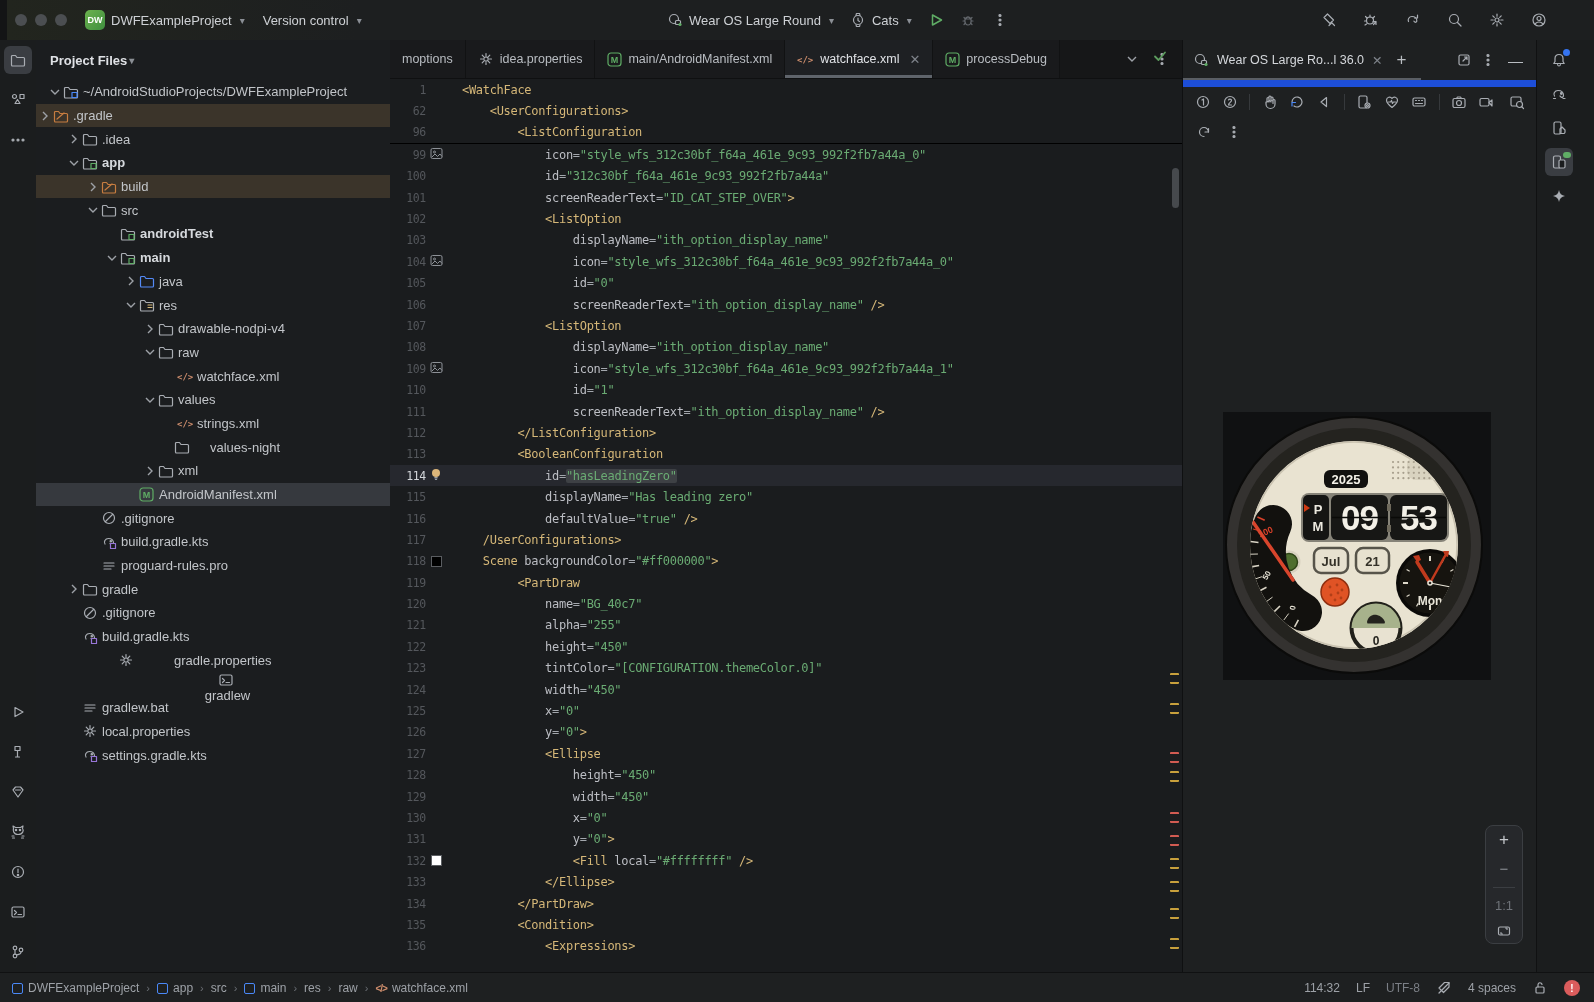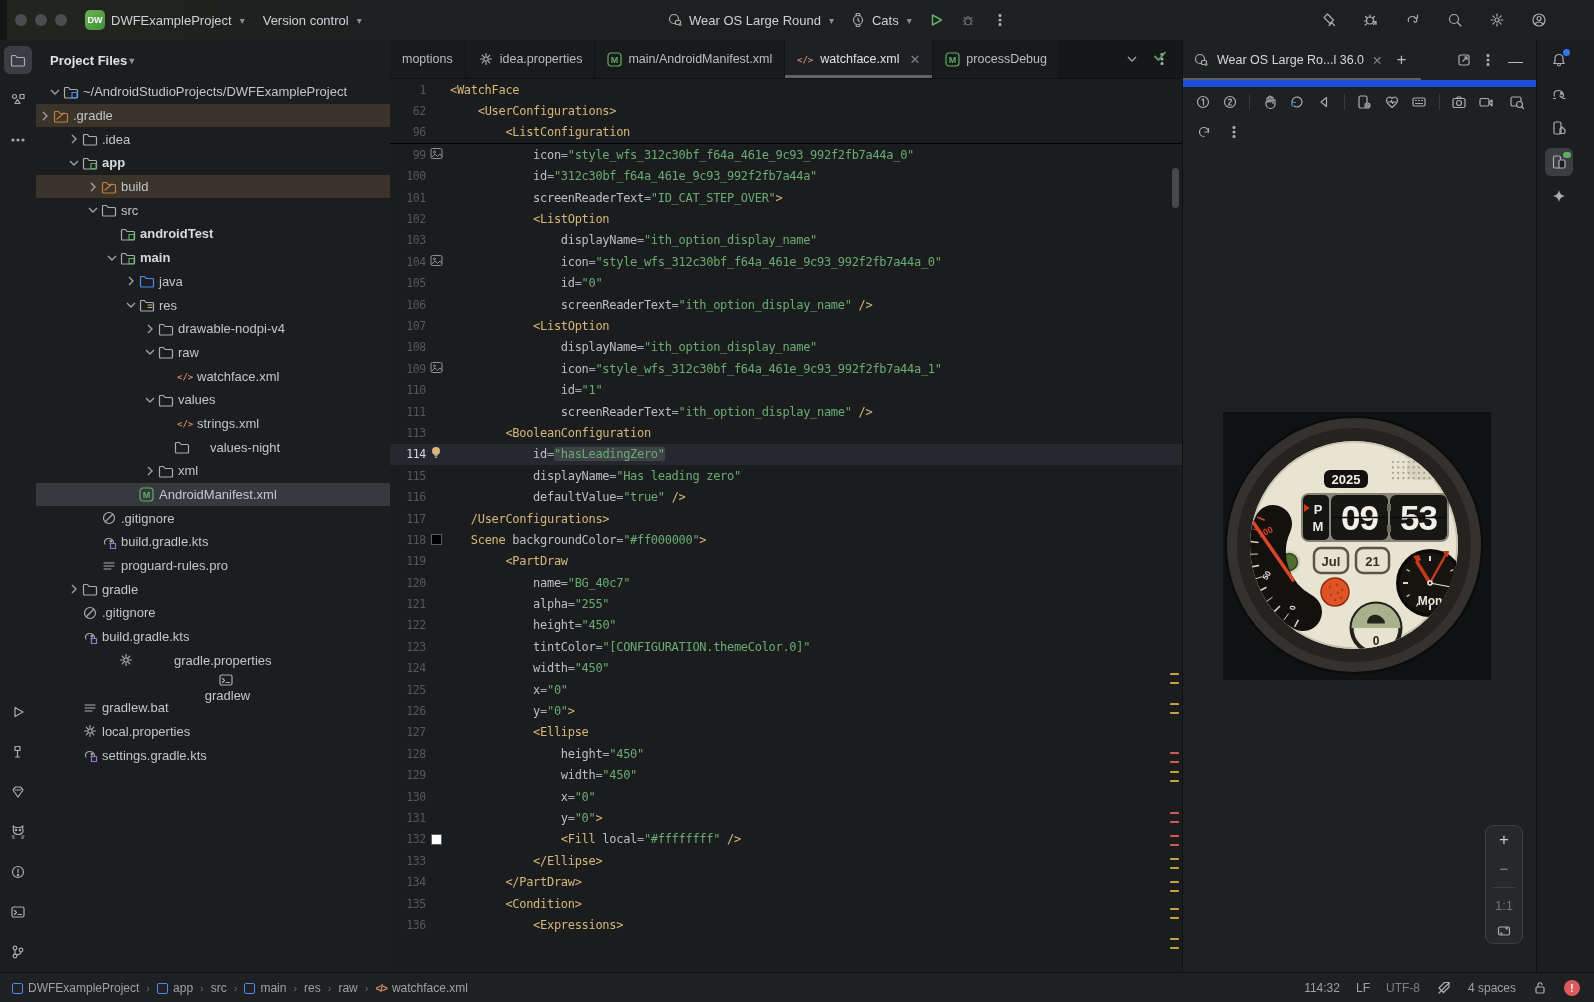--- a/index.html
+++ b/index.html
@@ -41,21 +41,21 @@
   #tabbar{height:38px;background:#161718;border-bottom:1px solid #0f1011;display:flex;align-items:stretch;font-size:12.5px;color:#b9bdc2}
   .tab{display:flex;align-items:center;gap:6px;padding:0 12px;border-right:1px solid #111213;position:relative;background:#191a1c}
   .tab.active{background:#1e2023;color:#dfe1e5}
   .tab.active:after{content:"";position:absolute;left:0;right:0;bottom:0;height:3px;background:#5f646b}
   .tab .close{color:#7e838a;font-size:13px;margin-left:4px}
   #tab-ctrl{margin-left:auto;display:flex;align-items:center;gap:14px;padding-right:12px;color:#9da1a7}
   #code-area{position:absolute;left:0;top:39px;right:0;bottom:0;font-family:"DejaVu Sans Mono",monospace;font-size:12px;letter-spacing:-0.3px}
   .crow{height:21.4px;display:flex;align-items:center;white-space:pre}
   .crow .ln{width:36px;text-align:right;color:#54575c;flex:none;font-size:11.5px}
   .crow .gut{width:20px;flex:none;display:flex;justify-content:center;align-items:center}
-  .crow pre{margin:4px;font:inherit}
+  .crow pre{margin:16px;font:inherit}
   .crow.cur{background:#26282e}
   .crow.cur .ln{color:#d3d6da}
   #sticky{background:#1a1c1e;border-bottom:1px solid #000;position:relative;z-index:2}
   .ct{color:#d5b778}.ca{color:#bcbec4}.cv{color:#6aab73}.cp{color:#a3a7ad}
   .csel{color:#6aab73;background:#3e4145;border-radius:2px}
   .swatch{width:9px;height:9px;display:inline-block;border:1px solid #5a5d61}
   #estripe{position:absolute;right:1px;top:39px;width:12px;bottom:0}
   .mark{position:absolute;right:2px;width:9px;height:7px;border-top:2.5px solid;border-bottom:2.5px solid;border-radius:1px}
   .mark.y{border-color:#c8a03c}.mark.r{border-color:#d15b52}
   #vscroll{position:absolute;right:3px;top:128px;width:7px;height:40px;border-radius:4px;background:#46494d}
@@ -715,20 +715,21 @@
         <div class="crow"><span class="ln">106</span><span class="gut"></span><pre><span>                </span><span class="ca">screenReaderText</span><span class="cp">=</span><span class="cv">"ith_option_display_name"</span><span class="ct"> /&gt;</span></pre></div>
         <div class="crow"><span class="ln">107</span><span class="gut"></span><pre><span>            </span><span class="ct">&lt;ListOption</span></pre></div>
         <div class="crow"><span class="ln">108</span><span class="gut"></span><pre><span>                </span><span class="ca">displayName</span><span class="cp">=</span><span class="cv">"ith_option_display_name"</span></pre></div>
         <div class="crow"><span class="ln">109</span><span class="gut"><span><svg width="13" height="13" viewBox="0 0 13 13" fill="none" stroke="#8d9197" stroke-width="1">
                 <rect x="1" y="1.5" width="11" height="10" rx="1.5"></rect>
                 <circle cx="4.5" cy="5" r="1"></circle>
                 <path d="M2 10l3-3 2.5 2.5L10 7l2 2.5"></path>
               </svg></span></span><pre><span>                </span><span class="ca">icon</span><span class="cp">=</span><span class="cv">"style_wfs_312c30bf_f64a_461e_9c93_992f2fb7a44a_1"</span></pre></div>
         <div class="crow"><span class="ln">110</span><span class="gut"></span><pre><span>                </span><span class="ca">id</span><span class="cp">=</span><span class="cv">"1"</span></pre></div>
         <div class="crow"><span class="ln">111</span><span class="gut"></span><pre><span>                </span><span class="ca">screenReaderText</span><span class="cp">=</span><span class="cv">"ith_option_display_name"</span><span class="ct"> /&gt;</span></pre></div>
+        <div class="crow"><span class="ln">112</span><span class="gut"></span><pre><span>        </span><span class="ct">&lt;/ListConfiguration&gt;</span></pre></div>
         <div class="crow"><span class="ln">113</span><span class="gut"></span><pre><span>        </span><span class="ct">&lt;BooleanConfiguration</span></pre></div>
         <div class="crow cur"><span class="ln">114</span><span class="gut"><span><svg width="12" height="13" viewBox="0 0 12 13">
                 <circle cx="6" cy="5" r="4" fill="#dcb67a"></circle>
                 <rect x="4.4" y="9" width="3.2" height="1.4" fill="#9b9fa5"></rect>
                 <rect x="4.9" y="10.8" width="2.2" height="1.2" fill="#9b9fa5"></rect>
               </svg></span></span><pre><span>            </span><span class="ca">id</span><span class="cp">=</span><span class="csel">"hasLeadingZero"</span></pre></div>
         <div class="crow"><span class="ln">115</span><span class="gut"></span><pre><span>            </span><span class="ca">displayName</span><span class="cp">=</span><span class="cv">"Has leading zero"</span></pre></div>
         <div class="crow"><span class="ln">116</span><span class="gut"></span><pre><span>            </span><span class="ca">defaultValue</span><span class="cp">=</span><span class="cv">"true"</span><span class="ct"> /&gt;</span></pre></div>
         <div class="crow"><span class="ln">117</span><span class="gut"></span><pre><span>   </span><span class="ct">/UserConfigurations&gt;</span></pre></div>
         <div class="crow"><span class="ln">118</span><span class="gut"><span class="swatch" style="background: rgb(0, 0, 0);"></span></span><pre><span>   </span><span class="ct">Scene </span><span class="ca">backgroundColor</span><span class="cp">=</span><span class="cv">"#ff000000"</span><span class="ct">&gt;</span></pre></div>

